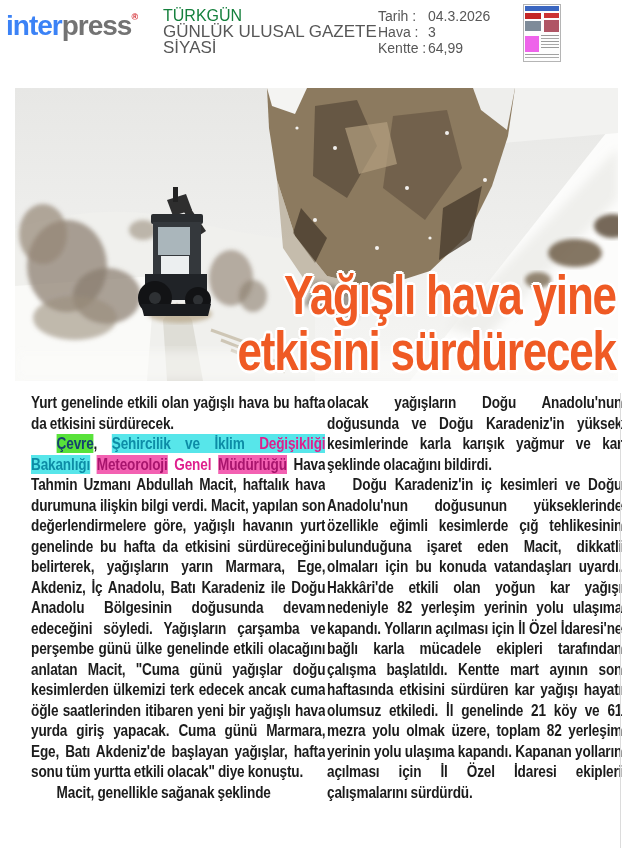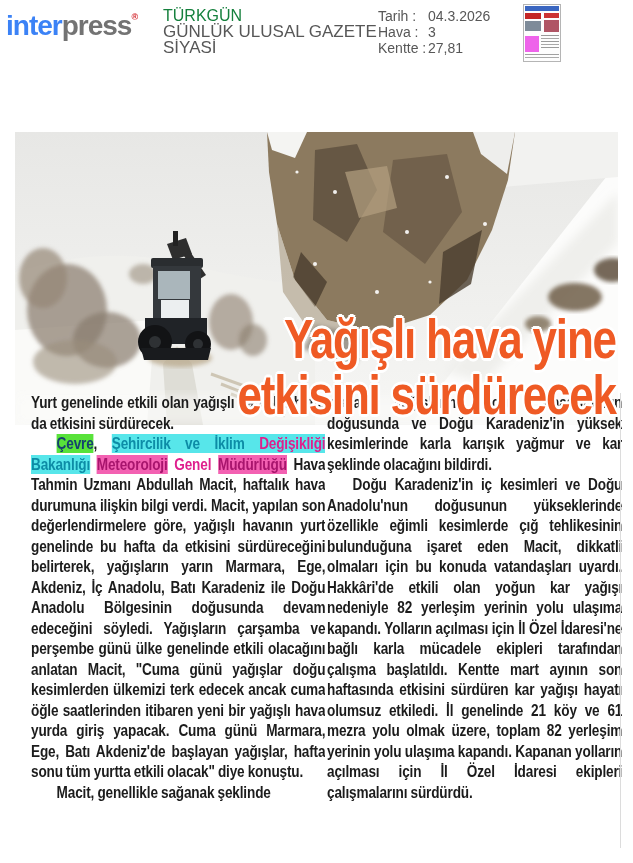--- a/index.html
+++ b/index.html
@@ -27,21 +27,21 @@
   .t-photo2{left:20px;top:15px;width:15px;height:12px;background:#b05565;}
   .t-mag{left:1px;top:31px;width:14px;height:16px;background:#ee63ea;}
   .t-l1{left:17px;top:30px;width:18px;height:1px;background:#9a9a9a;}
   .t-l2{left:17px;top:33px;width:18px;height:1px;background:#a8a8a8;}
   .t-l3{left:17px;top:36px;width:18px;height:1px;background:#9a9a9a;}
   .t-l4{left:17px;top:39px;width:18px;height:1px;background:#a8a8a8;}
   .t-l5{left:17px;top:42px;width:18px;height:1px;background:#9a9a9a;}
   .t-l6{left:1px;top:49px;width:34px;height:1px;background:#a0a0a0;}
   .t-l7{left:1px;top:52px;width:34px;height:1px;background:#ababab;}
   
-  .photo{position:absolute;left:15px;top:88px;width:603px;height:293px;overflow:hidden;background:#000000;margin-top:44px;}
+  .photo{position:absolute;left:15px;top:88px;width:603px;height:293px;overflow:hidden;background:#000000;}
   .headline{
     position:absolute;right:2px;bottom:2px;z-index:5;text-align:right;
     font-weight:700;font-size:55px;line-height:56px;letter-spacing:-1.5px;white-space:nowrap;
     transform:scaleX(0.8);transform-origin:bottom right;
     text-shadow:-2px -2px 0 #fff,2px -2px 0 #fff,-2px 2px 0 #fff,2px 2px 0 #fff,0 -3px 0 #fff,0 3px 0 #fff,-3px 0 0 #fff,3px 0 0 #fff;
   }
   
   .col{position:absolute;top:393px;height:462px;overflow:hidden;}
   .col-inner{
     transform:scaleX(0.8);transform-origin:top left;
@@ -73,21 +73,21 @@
   <div class="row">
     <span>Tarih :</span>
     <span>04.3.2026</span>
   </div>
   <div class="row">
     <span>Hava :</span>
     <span>3</span>
   </div>
   <div class="row">
     <span>Kentte :</span>
-    <span>27,81</span>
+    <span>64,99</span>
   </div>
 </div>
 
 <div class="thumb">
   <div class="t-top"></div>
   <div class="t-mast"></div>
   <div class="t-photo1"></div>
   <div class="t-redbox"></div>
   <div class="t-photo2"></div>
   <div class="t-mag"></div>

